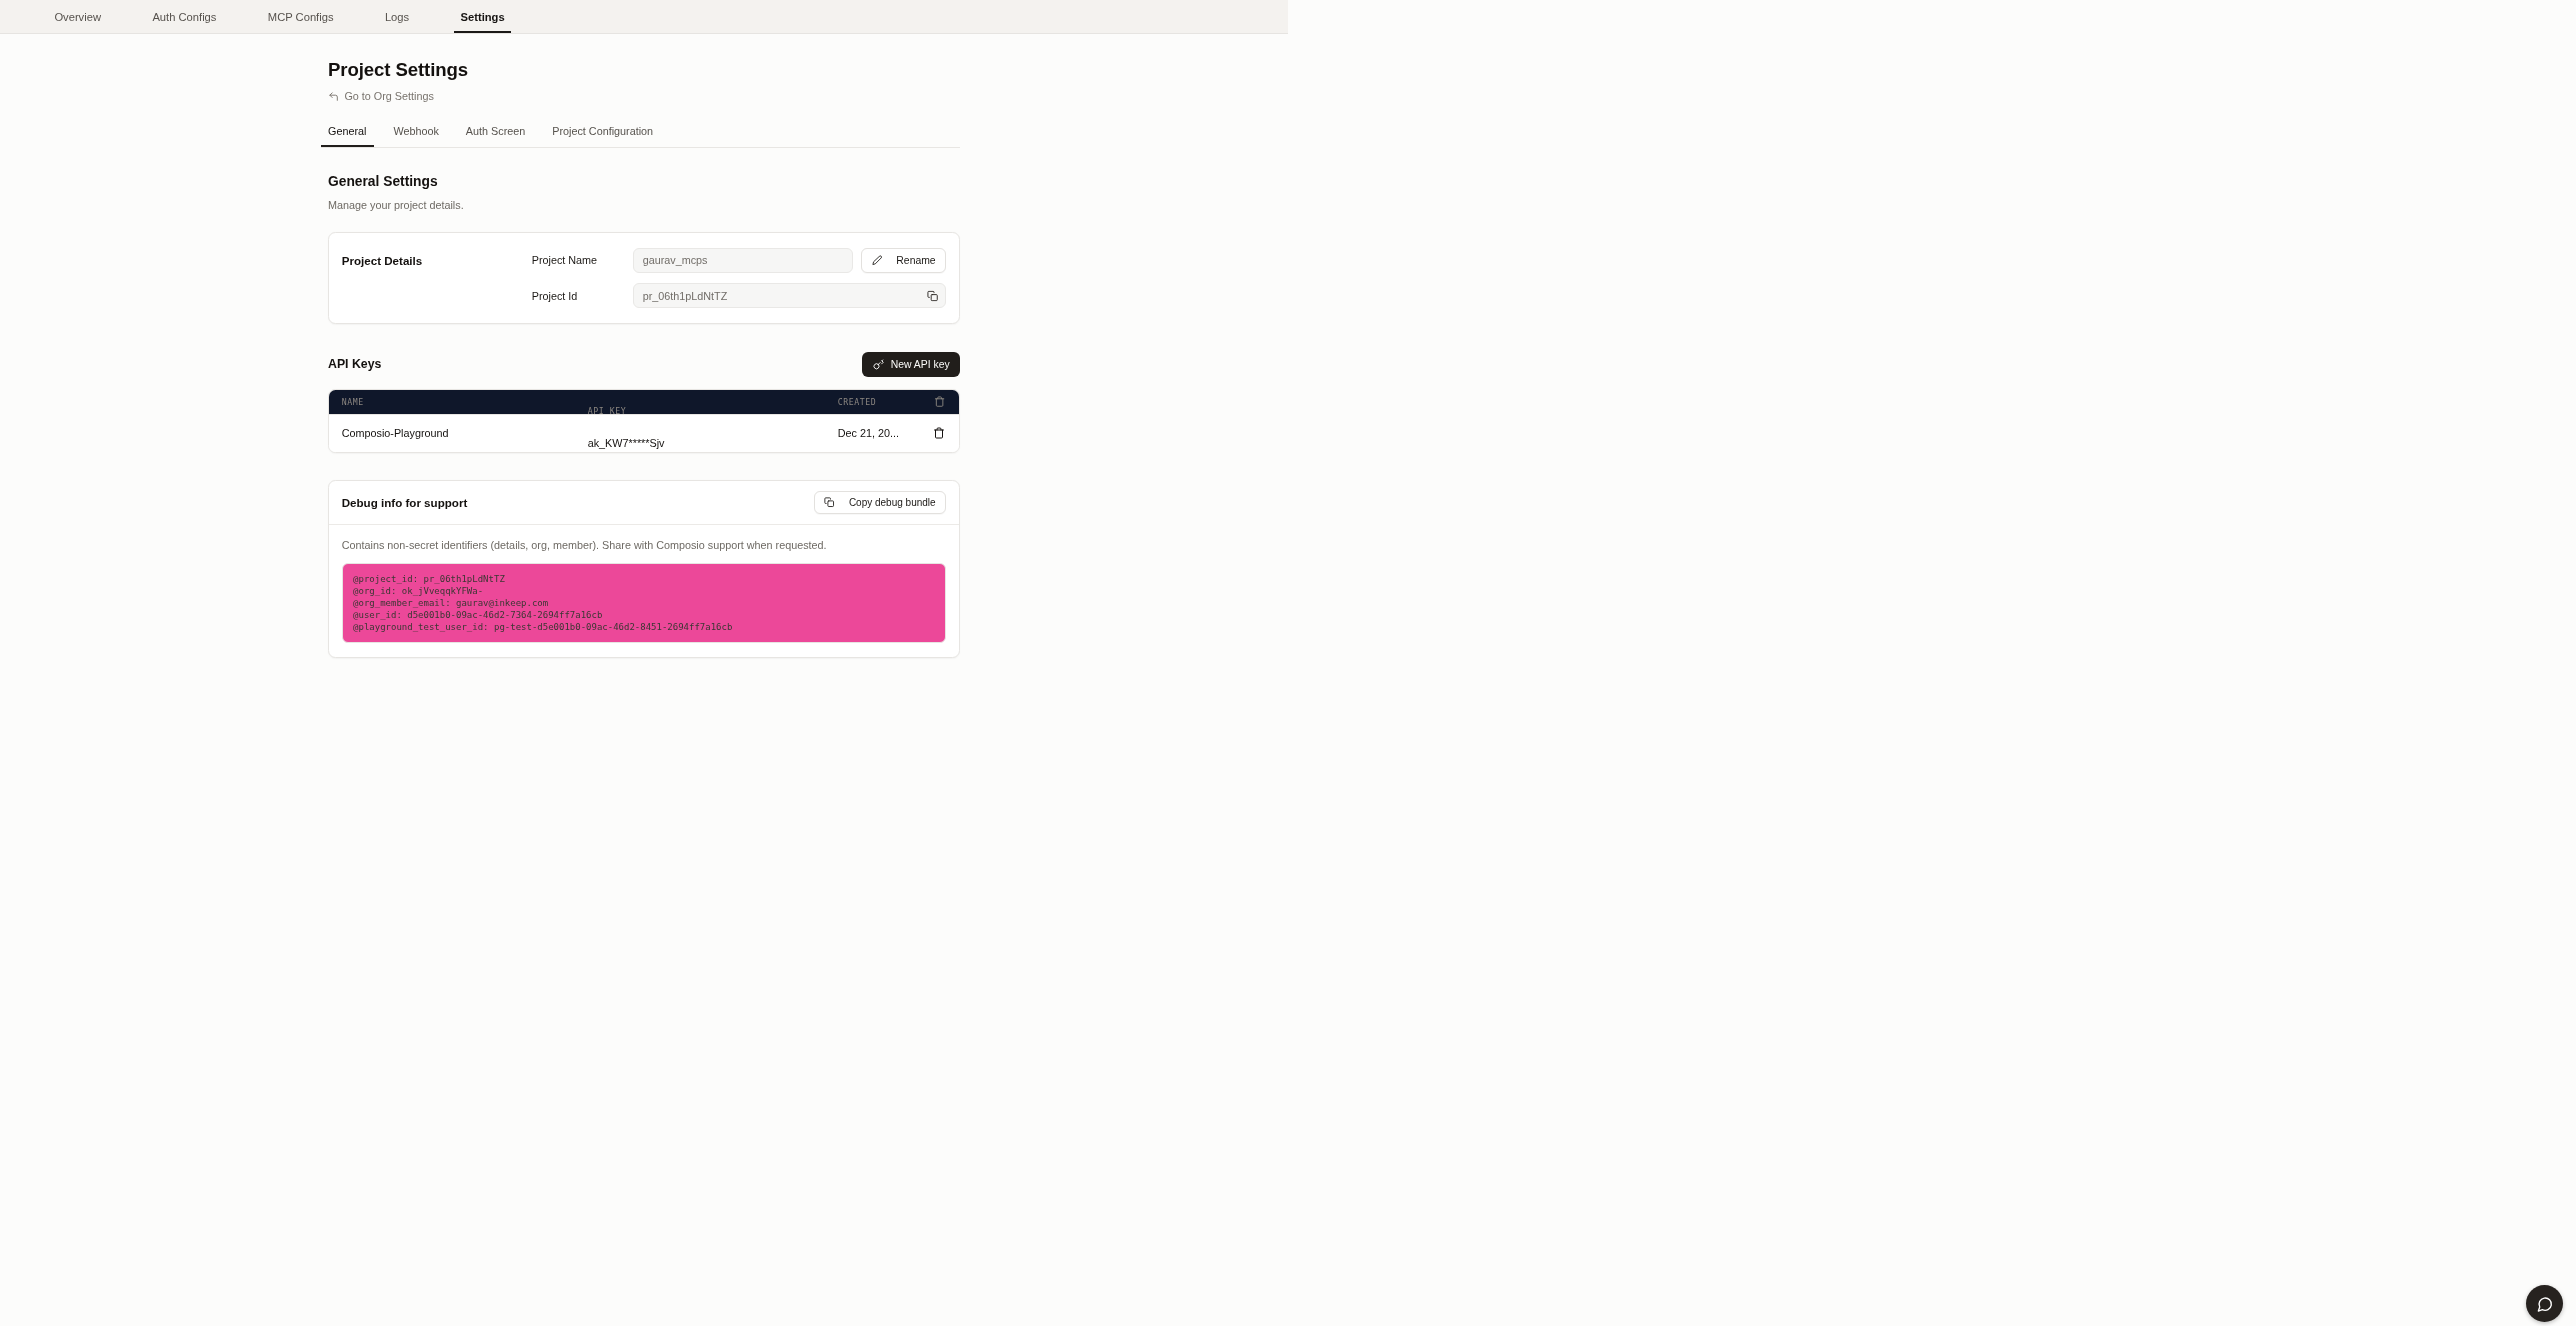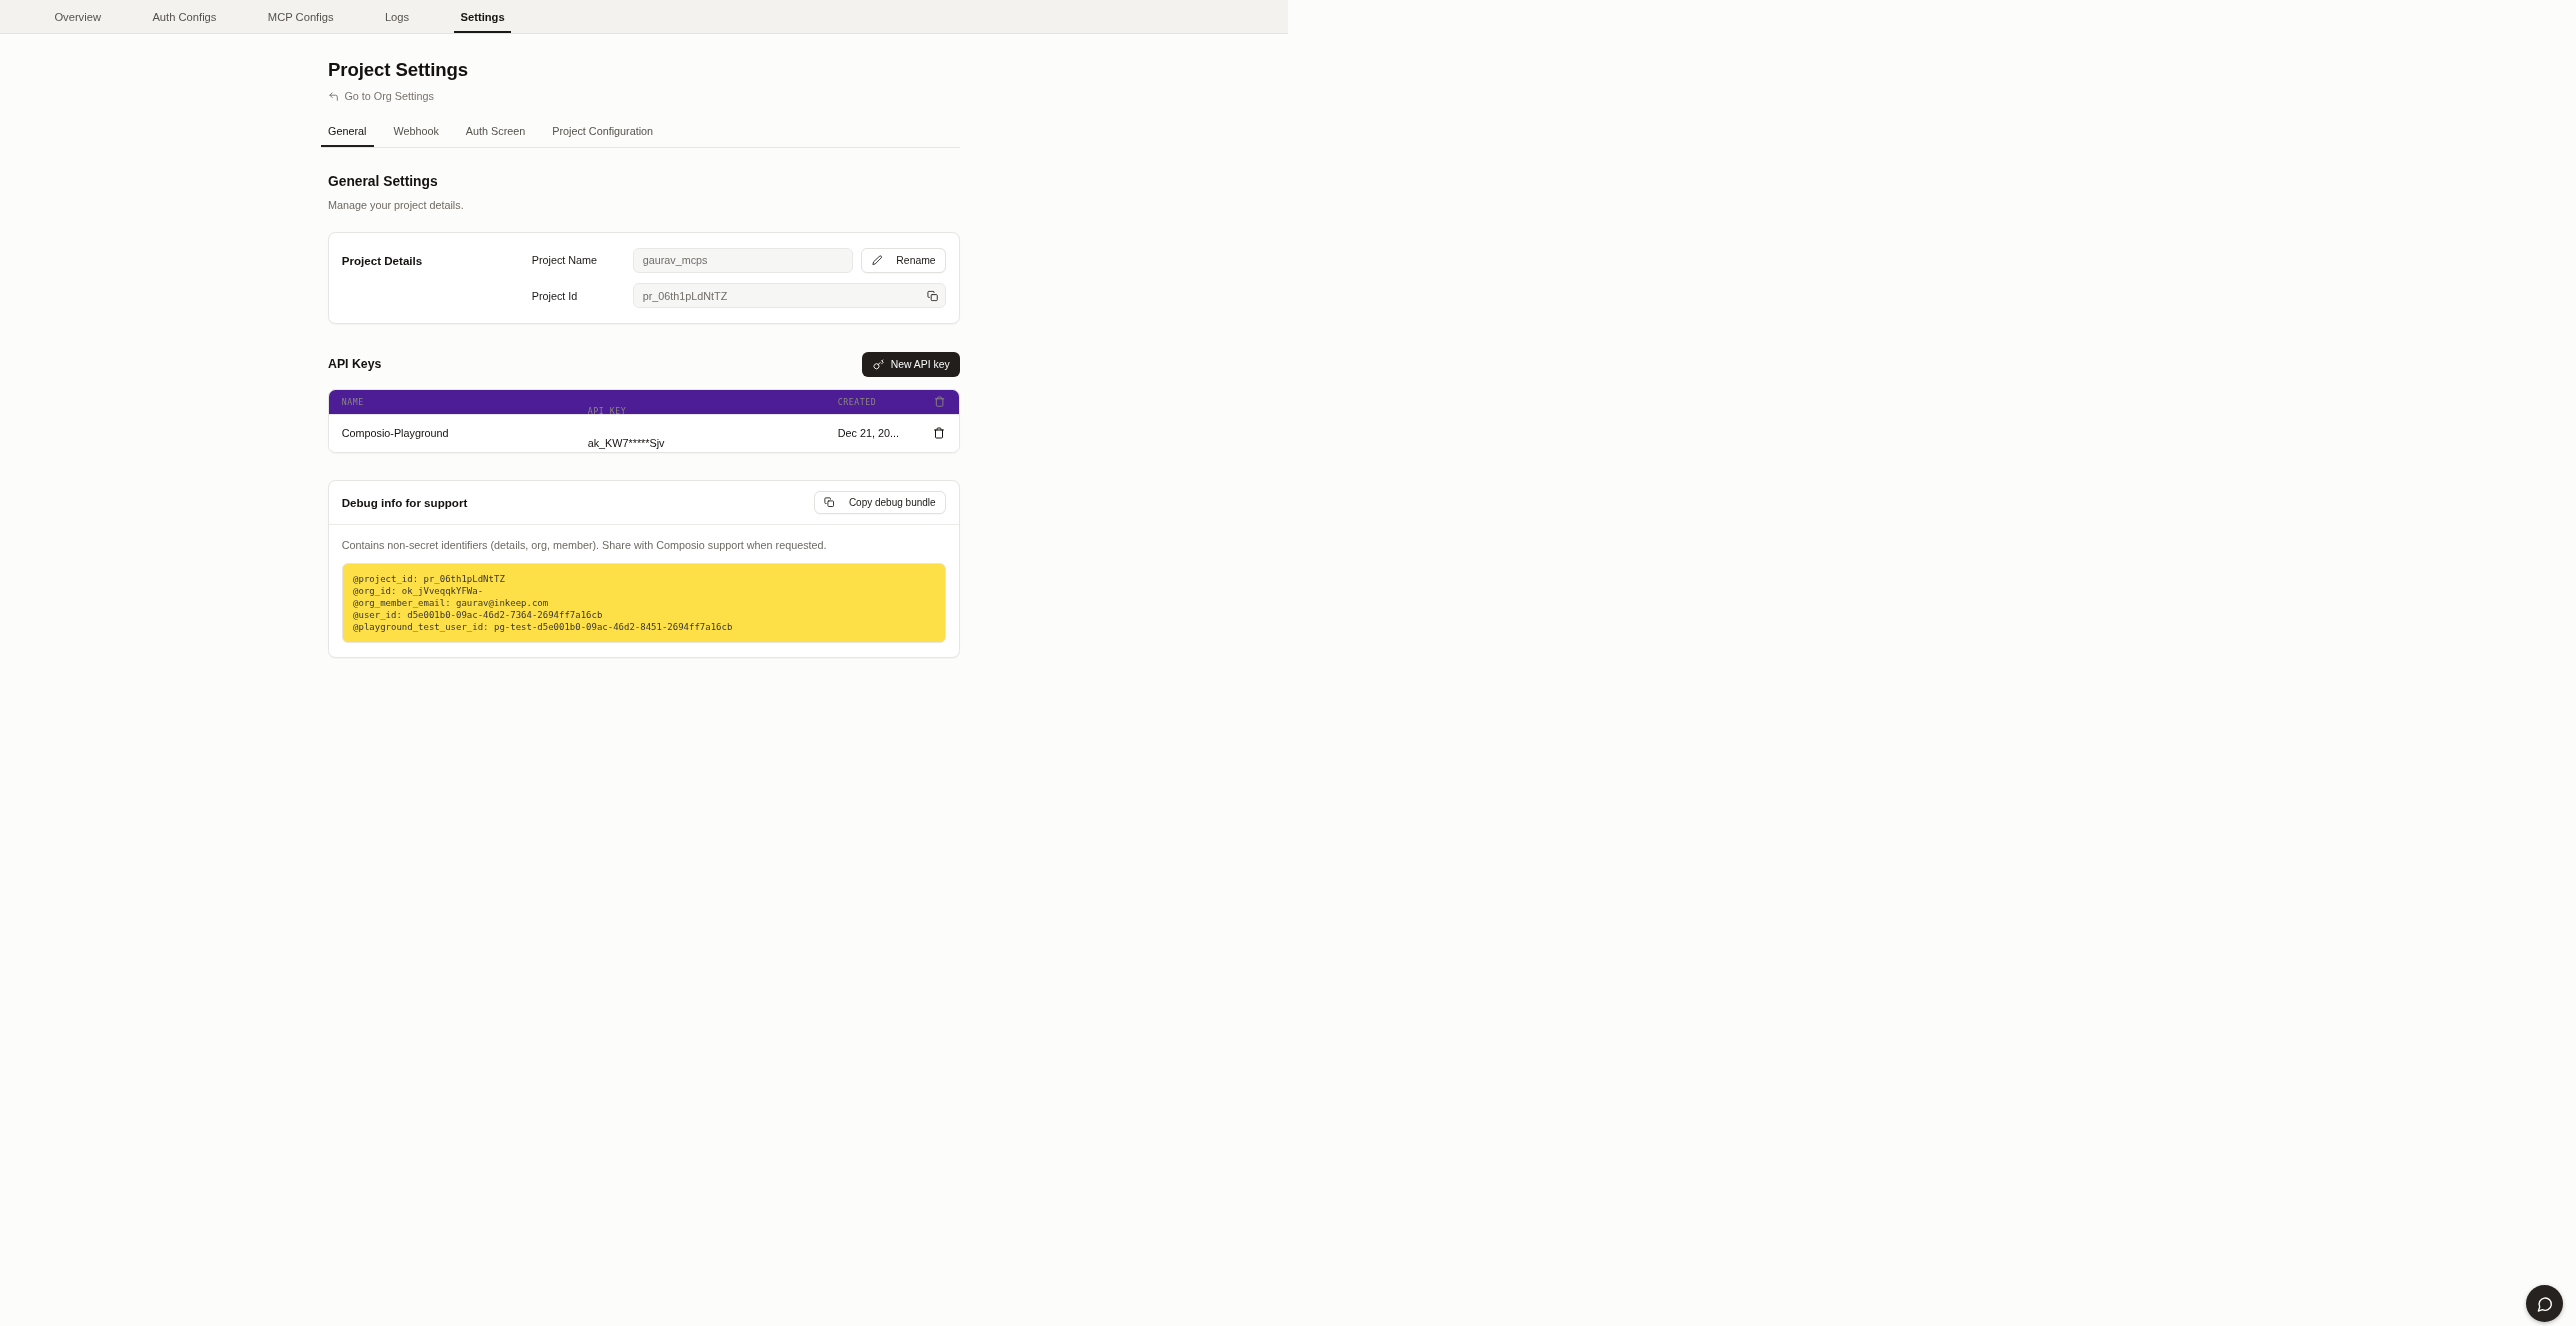--- a/index.html
+++ b/index.html
@@ -76,21 +76,21 @@
   
   .apikeys-head { margin-top:27.6px; display:flex; align-items:center; justify-content:space-between; }
   .apikeys-title { font-size:12.3px; font-weight:700; color:#14110f; }
   .btn-dark {
     height:24.6px; display:inline-flex; align-items:center; gap:6.7px;
     background:#211e1b; color:#fafaf9; border:none; border-radius:6px; padding:0 10.4px;
     font-size:10.4px; cursor:pointer; font-family:inherit;
   }
   .table-card { margin-top:12px; overflow:hidden; }
   .table-header {
-    display:flex; align-items:center; background:#4c1d95; height:25px; padding:0 12.7px;
+    display:flex; align-items:center; background:#0f172a; height:25px; padding:0 12.7px;
     border-bottom:0.7px solid #e7e5e2;
     font-family:"DejaVu Sans Mono","Liberation Mono",monospace;
     font-size:8.2px; letter-spacing:0.6px; color:#8b8680;
   }
   .table-row { display:flex; align-items:center; height:37px; padding:0 12.7px; background:#fff; font-size:10.8px; color:#14110f; }
   .col-name { width:246px; }
   .col-key { width:250px;margin-top:19px; }
   .col-created { width:91px; }
   .col-actions { flex:1; display:flex; justify-content:flex-end; }
   .icon-btn { background:none; border:none; cursor:pointer; display:flex; align-items:center; padding:1.5px; }
@@ -100,21 +100,21 @@
   .card-debug { margin-top:27px; }
   .debug-head {
     display:flex; align-items:center; justify-content:space-between; padding:10.4px 12.7px;
     border-bottom:0.7px solid #eceae7;
   }
   .debug-title { font-size:11.6px; font-weight:700; color:#14110f; }
   .btn-outline.small { margin-left:0; height:23px; font-size:10px; }
   .debug-body { padding:13.4px 12.7px 14px 12.7px; }
   .debug-desc { font-size:10.8px; color:#6e6a64; }
   .code-block {
-    margin-top:12px; background:#fde047; border:0.7px solid #e7e5e2; border-radius:6px;
+    margin-top:12px; background:#ec4899; border:0.7px solid #e7e5e2; border-radius:6px;
     padding:9px 10.4px;
   }
   .code-line {
     font-family:"DejaVu Sans Mono","Liberation Mono",monospace;
     font-size:9px; line-height:12px; color:#3b3733; white-space:pre;
   }
   
   .card-partial { margin-top:28px; height:30px; border-bottom:none; border-radius:7.5px 7.5px 0 0; }
   
   .chat-fab {

